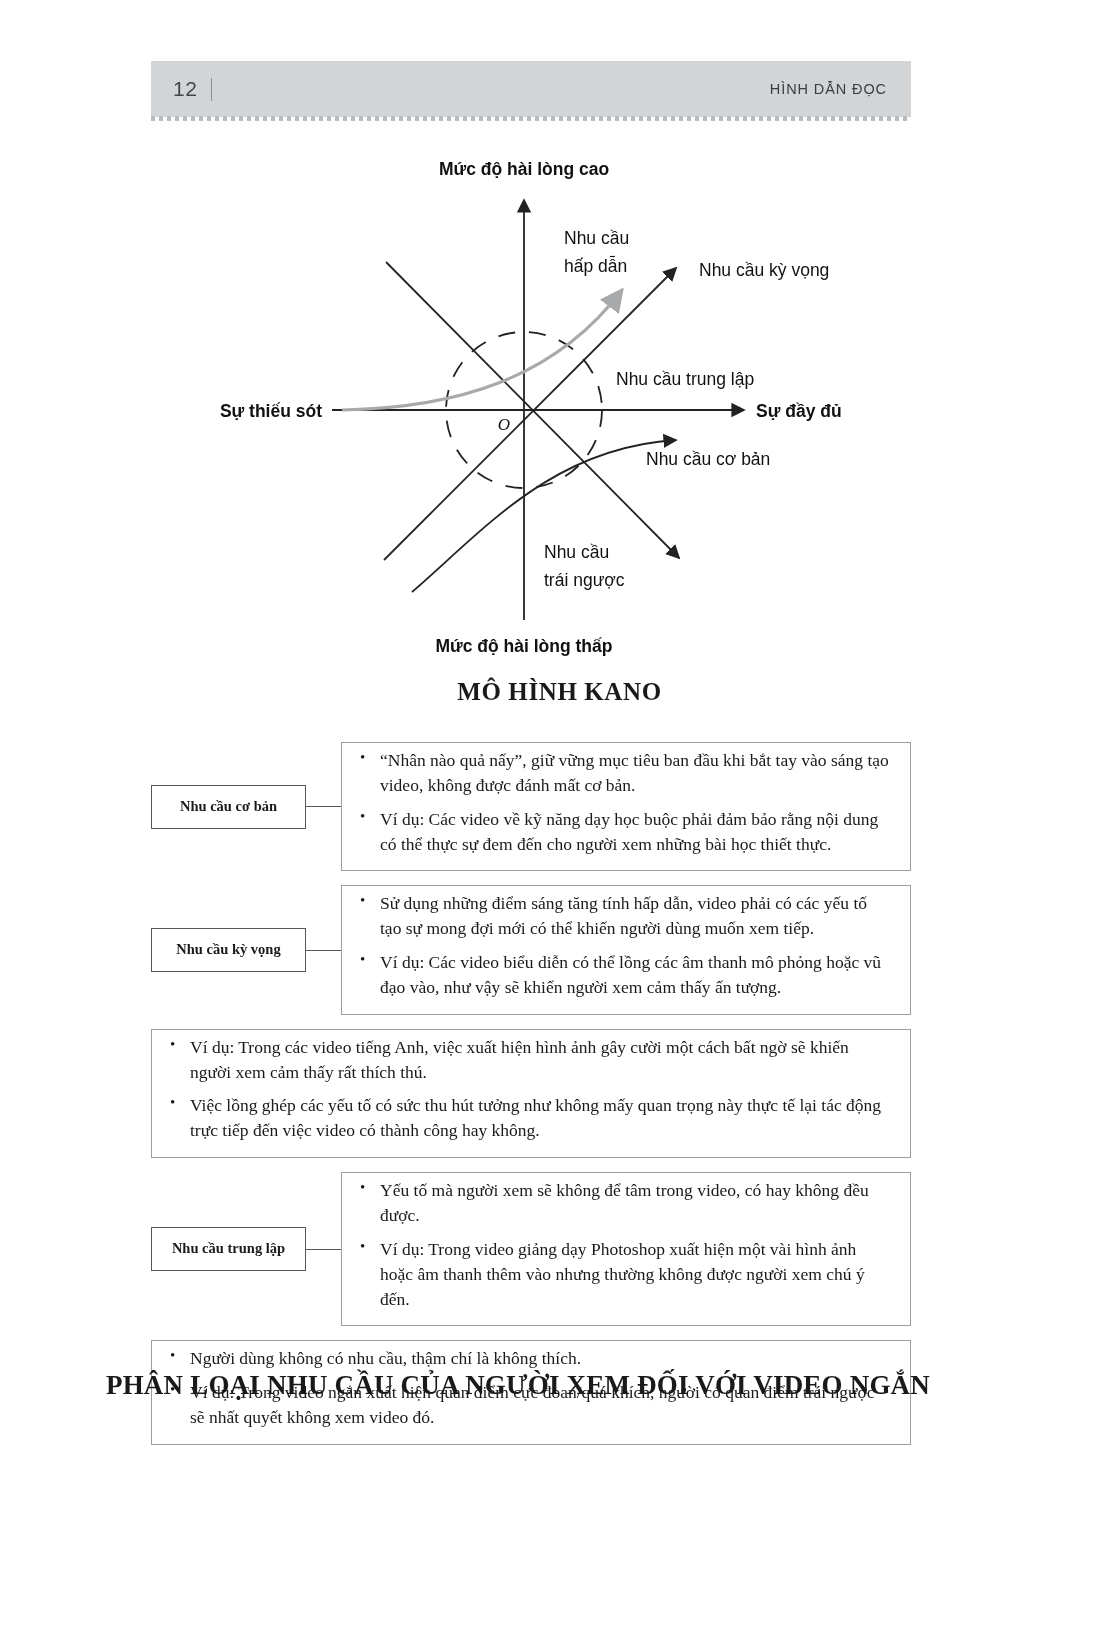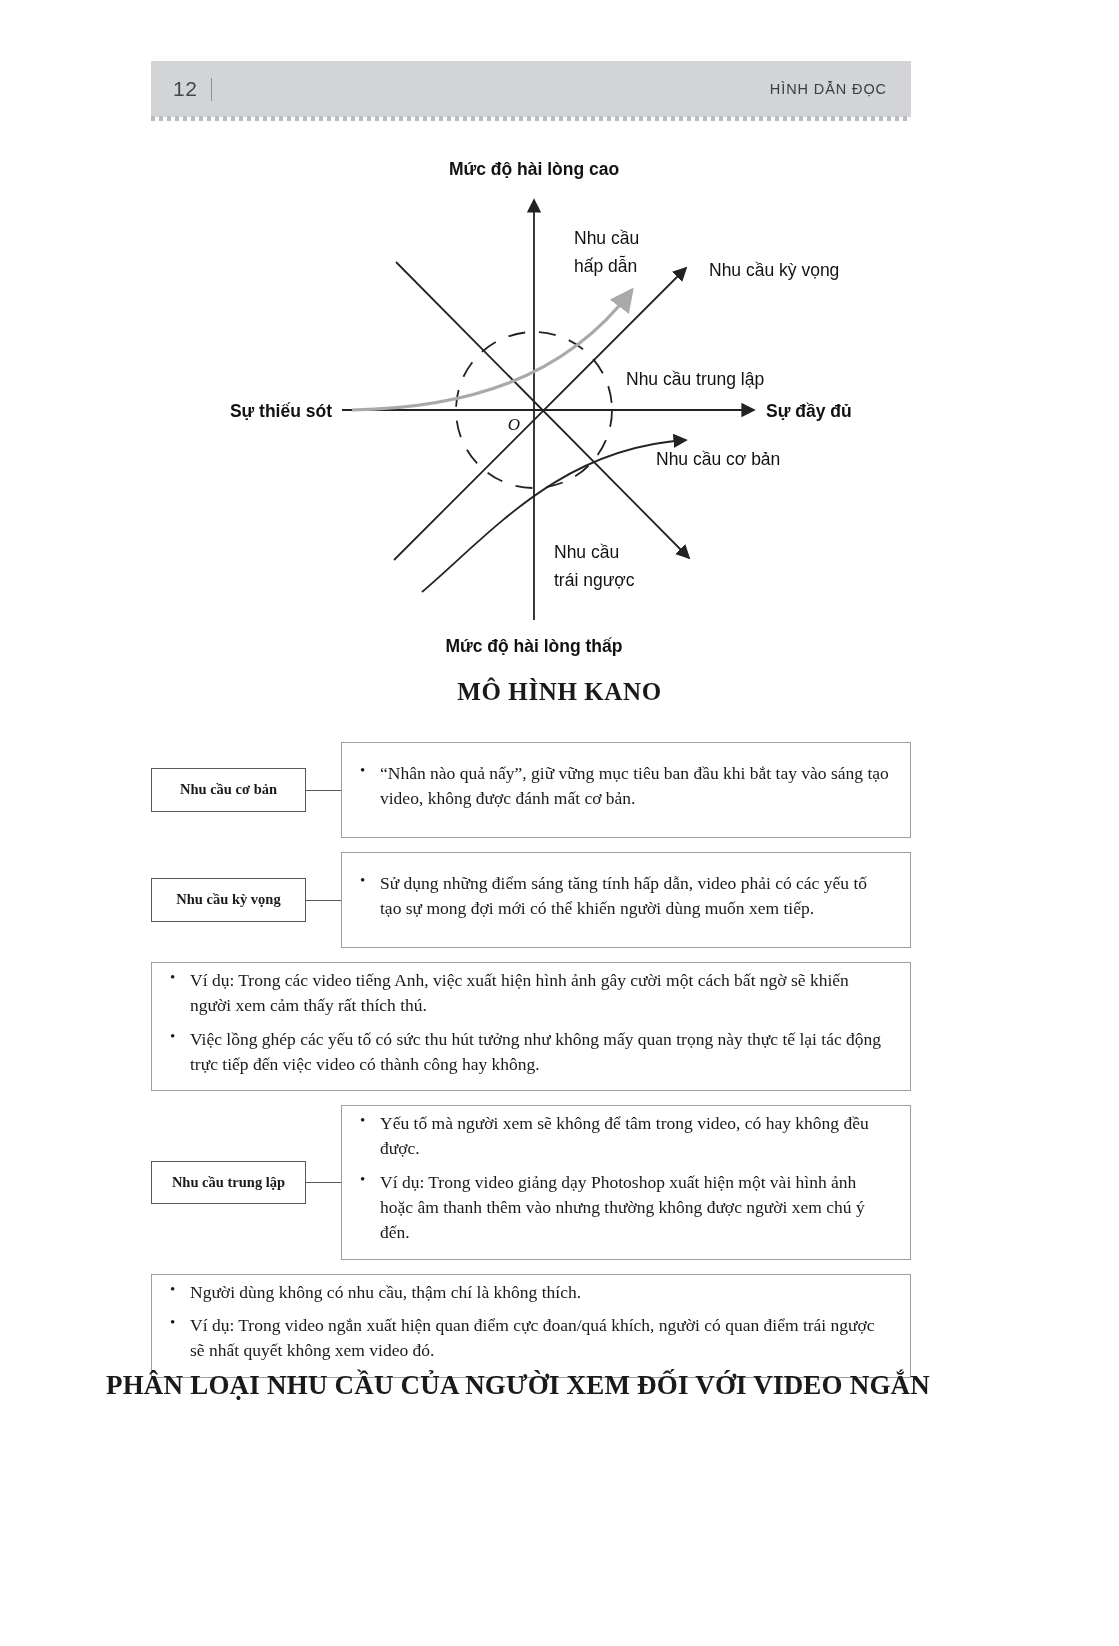--- a/index.html
+++ b/index.html
@@ -55,21 +55,21 @@
     top: 116px;
     width: 760px;
     height: 5px;
     background-image: repeating-linear-gradient(to right,
         #b9bcbe 0px, #b9bcbe 4px, rgba(0,0,0,0) 4px, rgba(0,0,0,0) 8px);
   }
 
   
   .kano-figure {
     position: absolute;
-    left: 164px;
+    left: 154px;
     top: 140px;
     width: 800px;
     height: 530px;
   }
   .kano-figure svg { display: block; }
 
   .diagram-title {
     position: absolute;
     left: 0;
     top: 678px;
@@ -224,32 +224,34 @@
 <div class="categories">
 
   <div class="cat-row">
     <div class="cat-label-wrap">
       <div class="cat-label">Nhu cầu cơ bản</div>
       <div class="connector"></div>
     </div>
     <div class="cat-body">
       <ul class="bullets">
         <li>“Nhân nào quả nấy”, giữ vững mục tiêu ban đầu khi bắt tay vào sáng tạo video, không được đánh mất cơ bản.</li>
+        <li>Ví dụ: Các video về kỹ năng dạy học buộc phải đảm bảo rằng nội dung có thể thực sự đem đến cho người xem những bài học thiết thực.</li>
       </ul>
     </div>
   </div>
 
   <div class="cat-row">
     <div class="cat-label-wrap">
       <div class="cat-label">Nhu cầu kỳ vọng</div>
       <div class="connector"></div>
     </div>
     <div class="cat-body">
       <ul class="bullets">
         <li>Sử dụng những điểm sáng tăng tính hấp dẫn, video phải có các yếu tố tạo sự mong đợi mới có thể khiến người dùng muốn xem tiếp.</li>
+        <li>Ví dụ: Các video biểu diễn có thể lồng các âm thanh mô phỏng hoặc vũ đạo vào, như vậy sẽ khiến người xem cảm thấy ấn tượng.</li>
       </ul>
     </div>
   </div>
 
   <div class="cat-row">
     <div class="cat-body">
       <ul class="bullets">
         <li>Ví dụ: Trong các video tiếng Anh, việc xuất hiện hình ảnh gây cười một cách bất ngờ sẽ khiến người xem cảm thấy rất thích thú.</li>
         <li>Việc lồng ghép các yếu tố có sức thu hút tưởng như không mấy quan trọng này thực tế lại tác động trực tiếp đến việc video có thành công hay không.</li>
       </ul>

